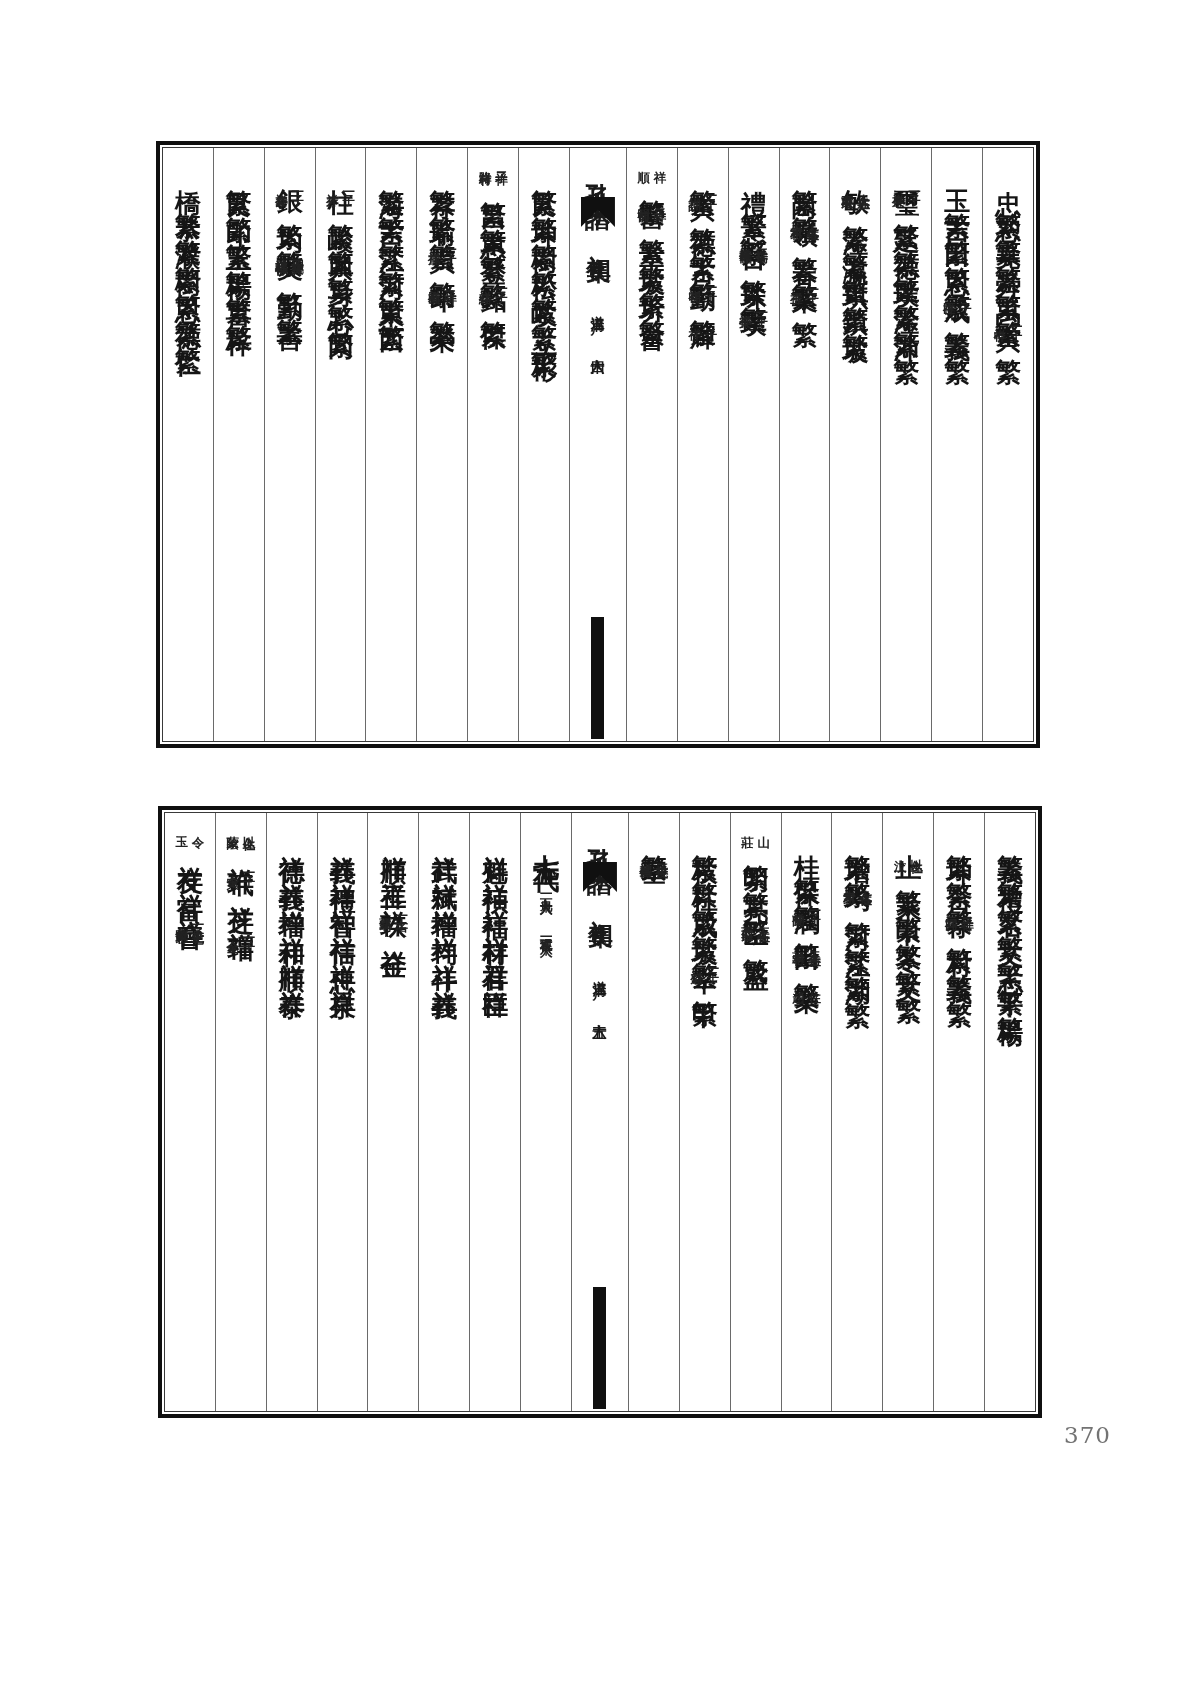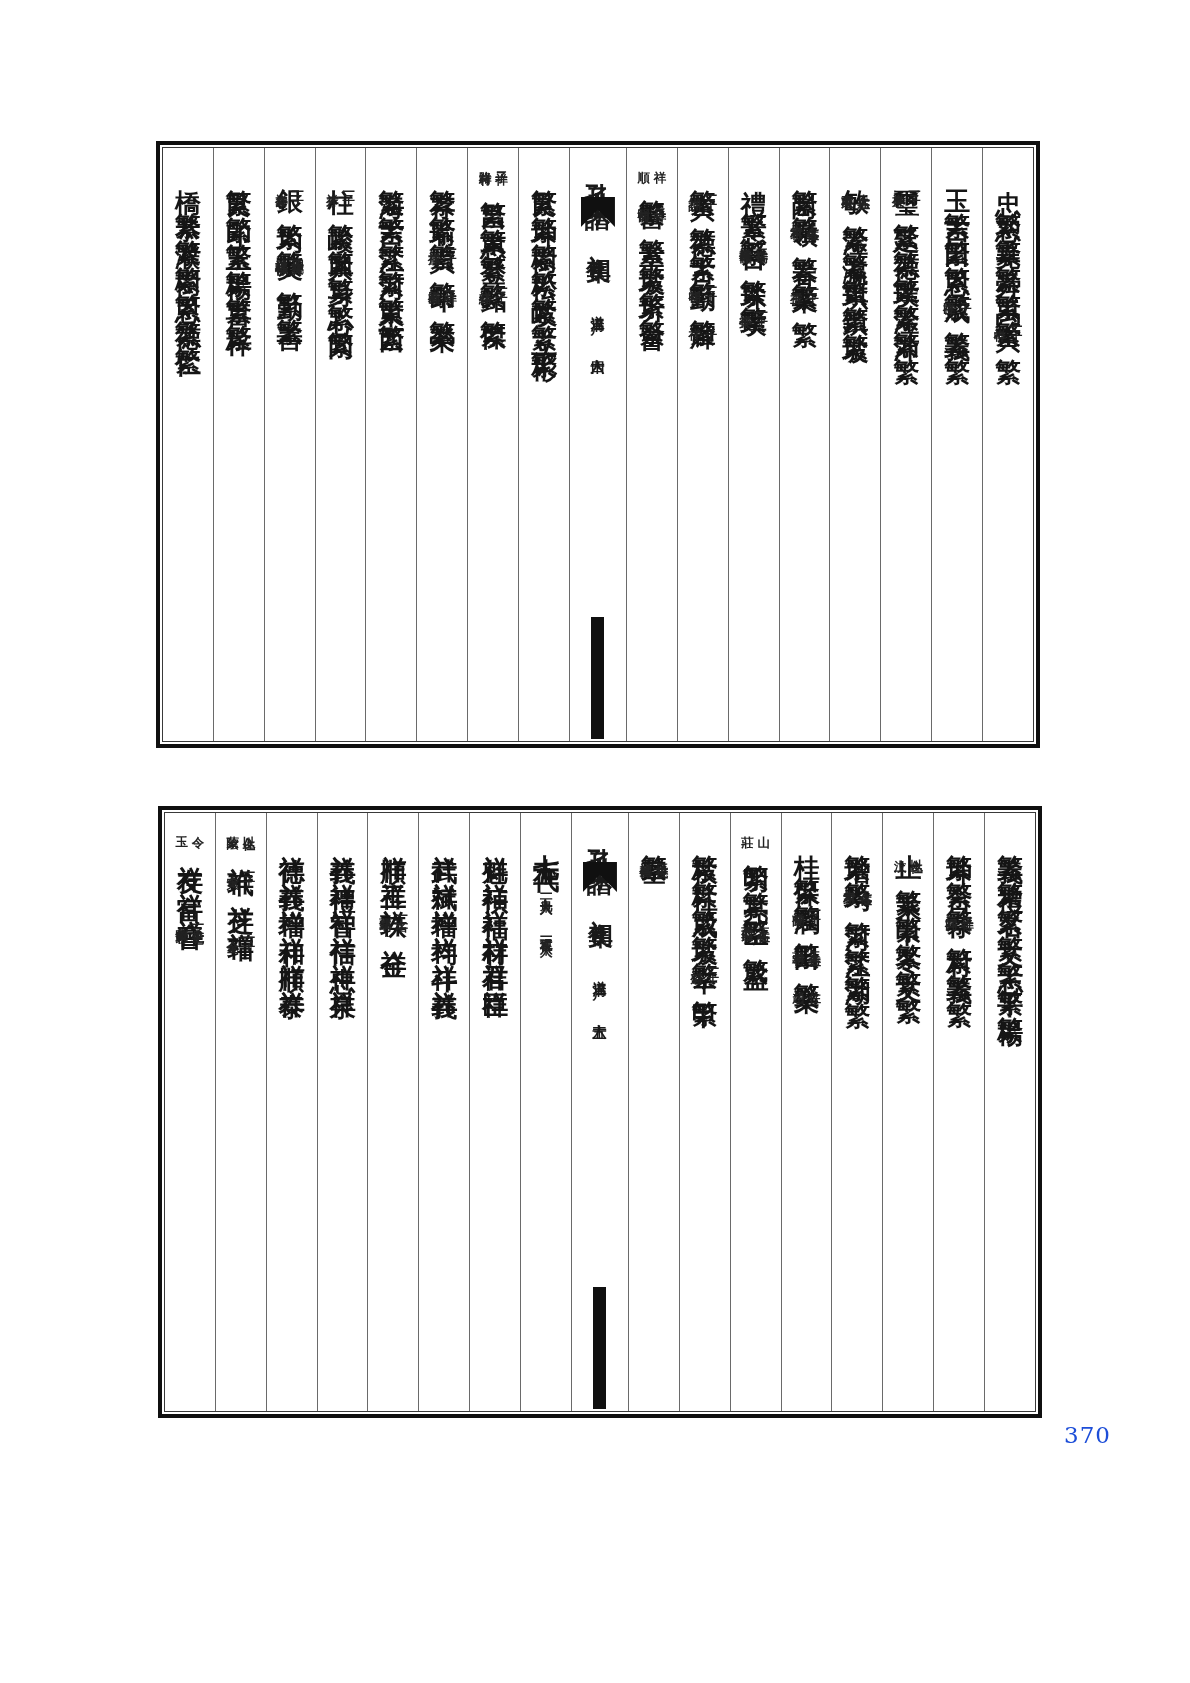--- a/index.html
+++ b/index.html
@@ -23,21 +23,21 @@
     font-size:12.5px;line-height:1.3;letter-spacing:1px;font-weight:bold;color:#222;margin:1px 0 8px;
   }
   .gap{flex:0 0 auto;width:100%;}
   .folio{flex:1.12 1 0;}
   .folio-title{writing-mode:vertical-rl;text-orientation:upright;font-size:26px;line-height:1.05;letter-spacing:5px;font-weight:bold;margin:2px 0 6px;}
   .folio-subtitle{writing-mode:vertical-rl;text-orientation:upright;font-size:25px;line-height:1.05;letter-spacing:4px;font-weight:bold;margin:6px 0 2px;}
   .folio-small{writing-mode:vertical-rl;text-orientation:upright;font-size:14px;line-height:1.15;letter-spacing:2px;font-weight:bold;margin:4px 0;}
   .fishtail{width:34px;height:30px;background:#101010;margin:4px auto 2px;
     clip-path:polygon(0 0,100% 0,100% 100%,50% 42%,0 100%);}
   .folio-bar{width:13px;flex:0 0 122px;background:#101010;margin-top:auto;margin-bottom:2px;}
-  .page-number{position:absolute;left:1064px;top:1422px;font-size:23px;letter-spacing:1px;color:#1d4ed8;text-align:center;}
+  .page-number{position:absolute;left:1064px;top:1422px;font-size:23px;letter-spacing:1px;color:#737373;text-align:center;}
 </style>
 </head>
 <body>
 
 <div class="leaf" id="leaf-0">
   <div class="leaf-inner">
       <div class="col">
         <div class="name">忠</div>
         <div class="name">繁恕</div>
         <div class="name">繁堯</div>

